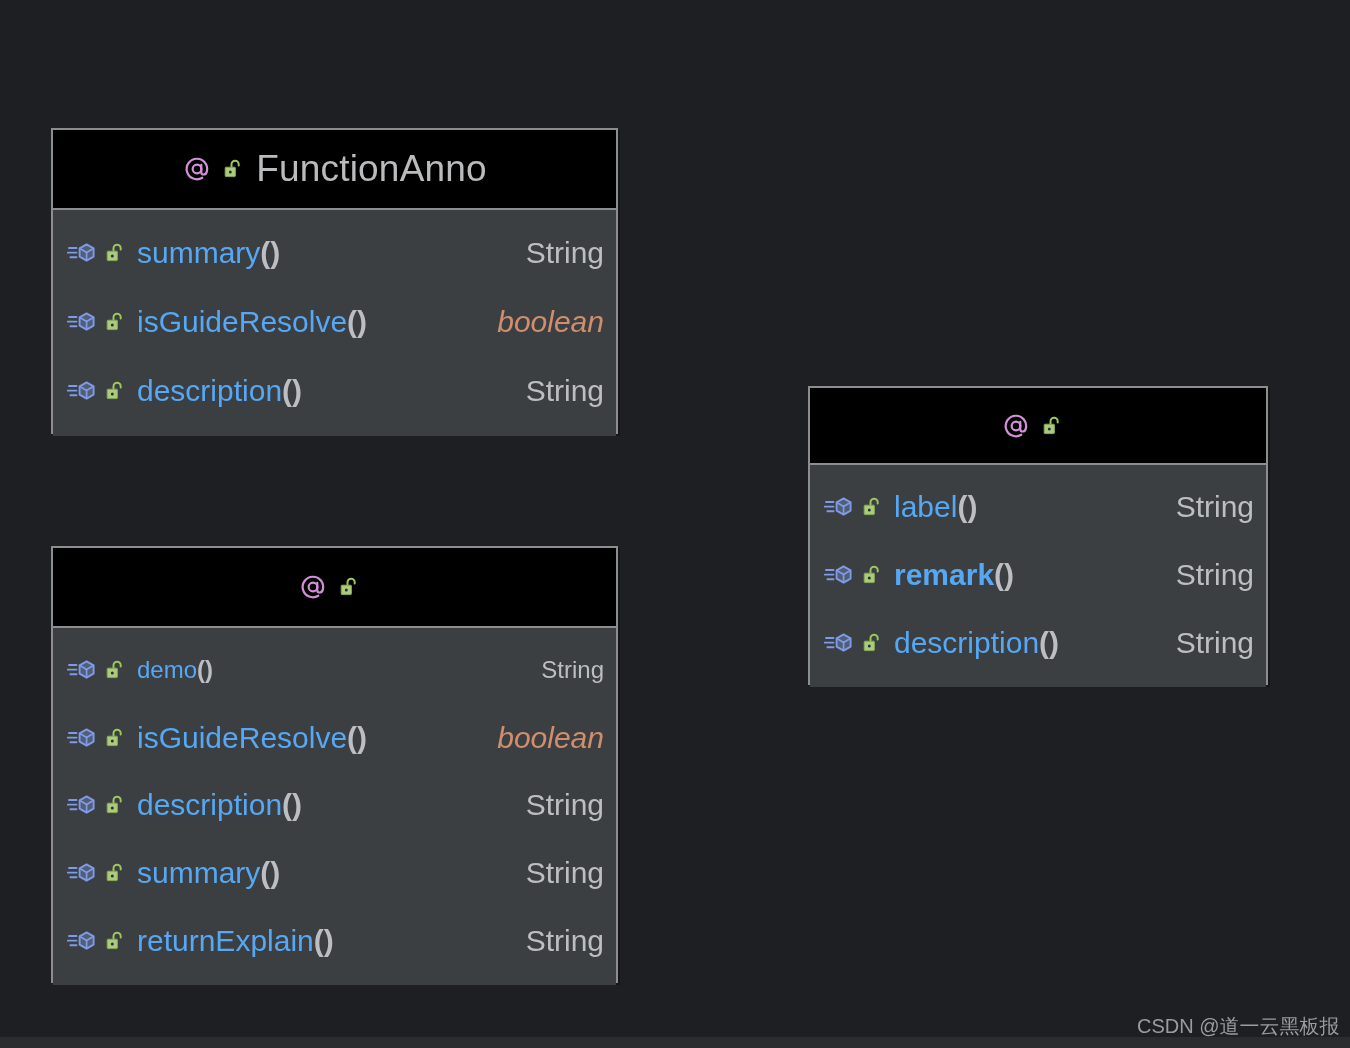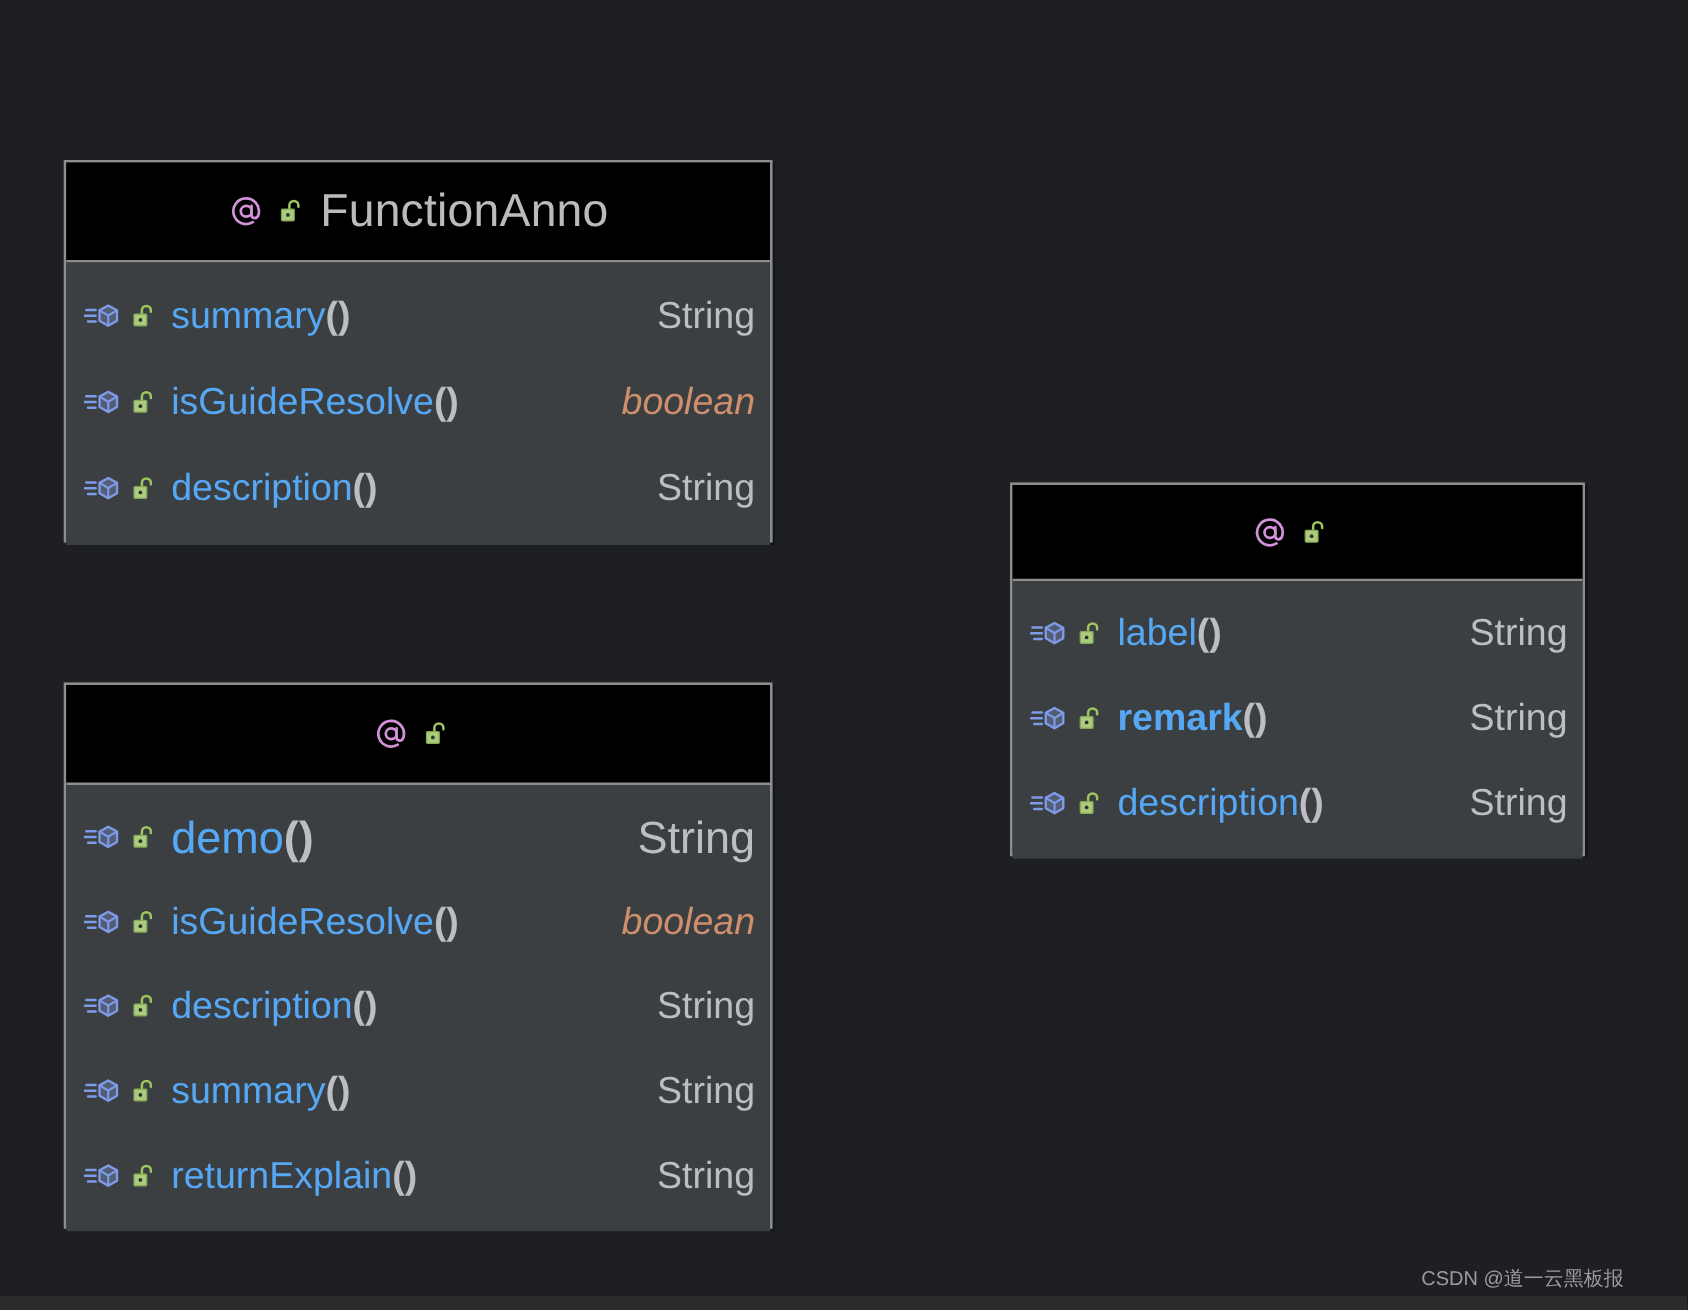--- a/index.html
+++ b/index.html
@@ -327,21 +327,21 @@
   </span>
           <span class="icon" style="margin-left: 9px; margin-right: 11px;">
     <svg width="24" height="24" viewBox="0 0 24 24">
       <path d="M10.5 10.5V7.3a3.6 3.6 0 0 1 7.2 0v1.1" fill="none" stroke="#9ec65f" stroke-width="2" stroke-linecap="round"></path>
       <rect x="4.2" y="10.2" width="10.2" height="9.4" rx="0.8" fill="#abcc7d" stroke="#86a855" stroke-width="1"></rect>
       <circle cx="9.3" cy="14.9" r="1.5" fill="#2f3032"></circle>
     </svg>
   </span>
         </div>
         <div class="uml-body" style="height: 357px;">
-          <div class="uml-row" style="height: 67.8px; font-size: 36px;">
+          <div class="uml-row" style="height: 67.8px; font-size: 24px;">
             <span class="row-icons">
               <span class="icon">
     <svg width="30" height="26" viewBox="0 0 30 26">
       <g stroke="#7d9be8" stroke-width="1.9" stroke-linecap="round">
         <line x1="2" y1="8" x2="9.5" y2="8"></line>
         <line x1="0.8" y1="12.6" x2="9.5" y2="12.6"></line>
         <line x1="3.4" y1="17.2" x2="9.5" y2="17.2"></line>
       </g>
       <path d="M19.6 4.4 L26.6 8.3 L26.6 16.6 L19.6 20.6 L12.6 16.6 L12.6 8.3 Z" fill="#8aa6ef" fill-opacity="0.30" stroke="#7d9be8" stroke-width="1.9" stroke-linejoin="round"></path>
       <g stroke="#7d9be8" stroke-width="1.7" stroke-linecap="round" fill="none">
@@ -481,16 +481,16 @@
             </span>
             <span class="member-name" style="color: rgb(86, 168, 245);">returnExplain</span>
             <span class="member-parens" style="color: rgb(188, 190, 196);">()</span>
             <span class="member-spacer"></span>
             <span class="member-type" style="color: rgb(188, 190, 196);">String</span>
           </div>
         </div>
       </div>
     </div>
 
-  <div class="watermark" id="watermark" style="left: 1137px; top: 1013px; font-size: 16px;">CSDN @道一云黑板报</div>
+  <div class="watermark" id="watermark" style="left: 1137px; top: 1013px; font-size: 20px;">CSDN @道一云黑板报</div>
 
   <div class="bottom-strip" style="background: rgb(43, 44, 46);"></div>
 </div>
 
 </body></html>

